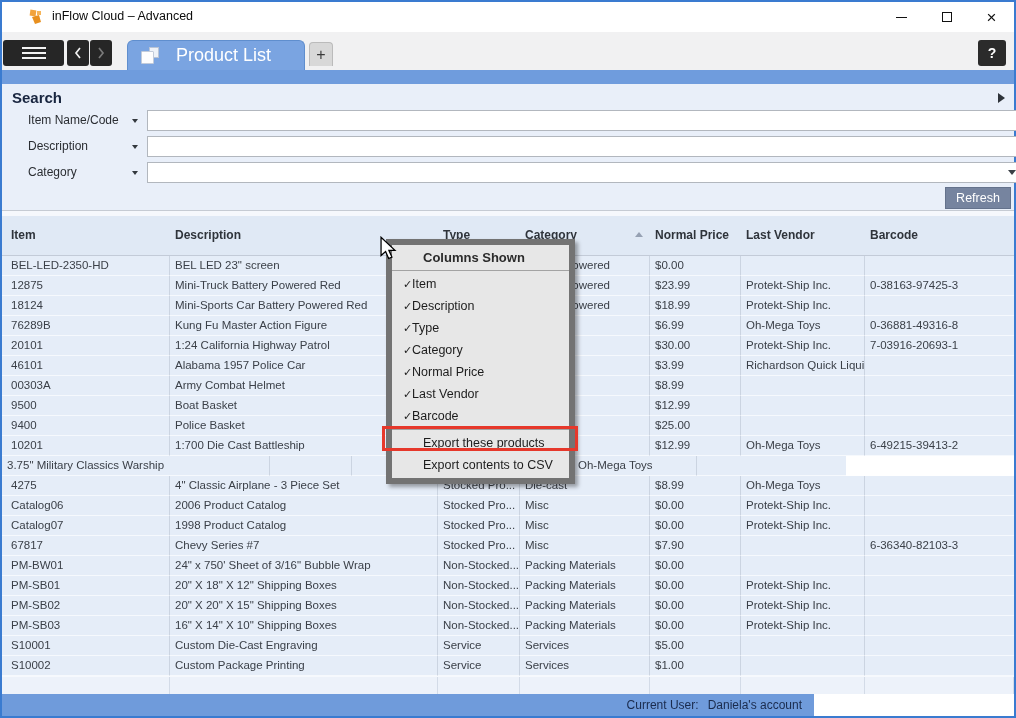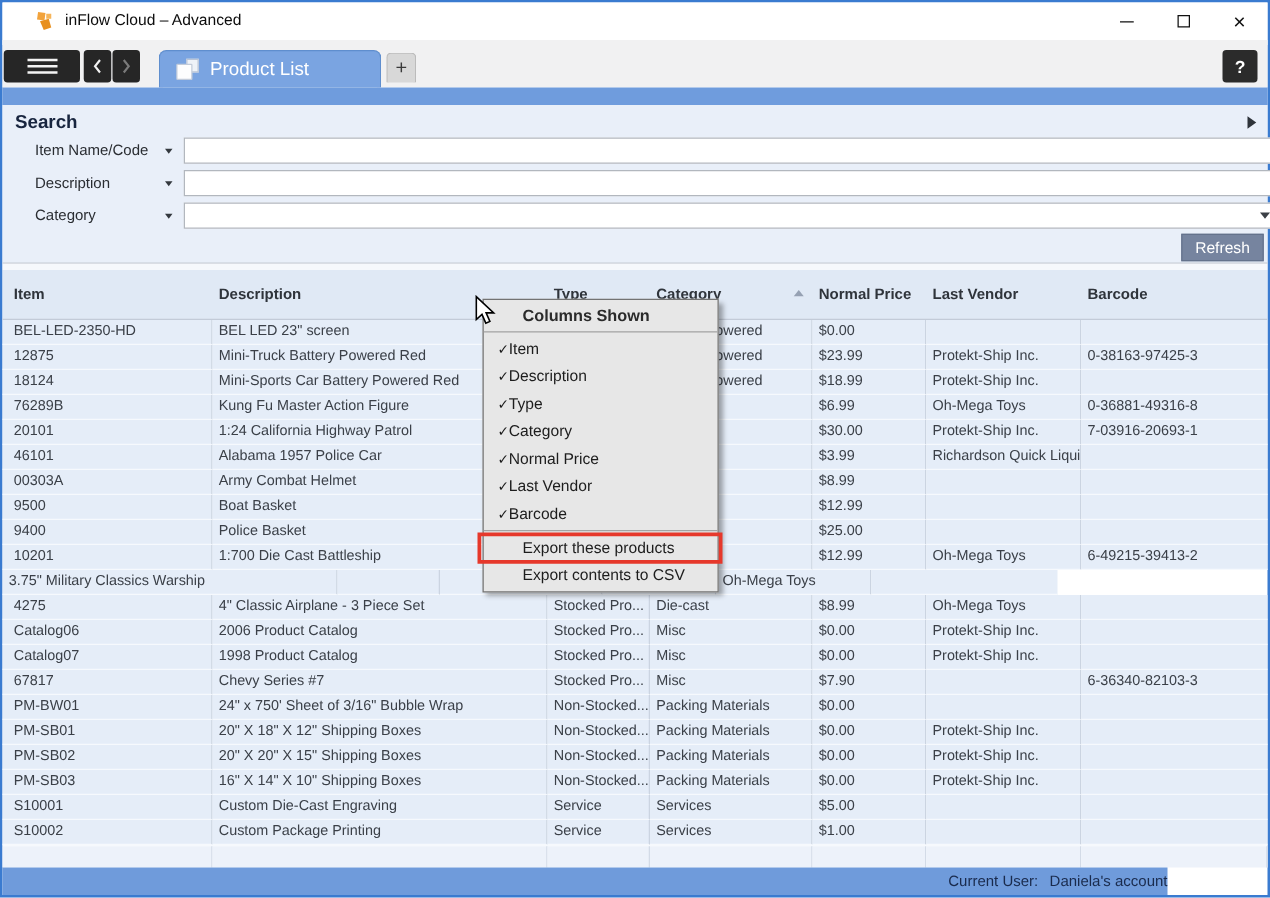--- a/index.html
+++ b/index.html
@@ -25,21 +25,21 @@
   .hamburger{left:1px;width:61px;flex-direction:column;gap:3px;}
   .hamburger i{display:block;width:24px;height:2px;background:#f3f3f3;}
   .nav-back{left:65px;width:22px;}
   .nav-fwd{left:88px;width:22px;}
   .tab{position:absolute;left:125px;top:8px;width:178px;height:30px;background:#7aa4e1;
     border:1px solid #5f8ece;border-bottom:none;border-radius:6px 6px 0 0;
     display:flex;align-items:center;}
   .tab-doc{position:relative;width:18px;height:17px;margin-left:13px;}
   .tab-doc .pg-back{position:absolute;right:0;top:0;width:10px;height:11px;background:#eef2f8;border:1px solid #b9c4d6;}
   .tab-doc .pg-front{position:absolute;left:0;bottom:0;width:13px;height:13px;background:#fdfdfe;border:1px solid #c2cbda;border-radius:1px;}
-  .tab-label{margin-left:9px;color:#ffffff;font-size:15px;}
+  .tab-label{margin-left:17px;color:#ffffff;font-size:18px;}
   .newtab{position:absolute;left:307px;top:10px;width:24px;height:24px;background:#d8d8d8;
     border:1px solid #bbbbbb;border-bottom:none;border-radius:4px 4px 0 0;
     display:flex;align-items:center;justify-content:center;font-size:16px;color:#3a3a3a;}
   .help-btn{position:absolute;left:976px;top:8px;width:28px;height:26px;background:#2b2b2b;
     border-radius:3px;display:flex;align-items:center;justify-content:center;
     color:#fff;font-size:14px;font-weight:bold;}
   .bluestrip{position:absolute;left:0;top:68px;width:1012px;height:14px;background:#6f9cdd;}
 
   
   .search-panel{position:absolute;left:0;top:82px;width:1012px;height:127px;background:#e9eff9;
@@ -75,28 +75,28 @@
   .col-category{width:130px;}
   .col-price{width:91px;}
   .col-vendor{width:124px;}
   .col-barcode{width:149px;border-right:none;}
   .sort-asc{position:absolute;right:7px;top:16px;width:0;height:0;
     border-left:4px solid transparent;border-right:4px solid transparent;border-bottom:5px solid #96a1b3;}
   .filler{position:absolute;left:0;top:674px;width:1012px;height:18px;display:flex;border-top:1px solid #f6f9fd;}
   .fcell{height:100%;background:#edf2fa;border-right:1px solid #d3dbe7;}
 
   
-  .statusbar{position:absolute;left:0;top:692px;width:932px;height:22px;background:#6f9bdb;
-    display:flex;align-items:center;justify-content:flex-end;
+  .statusbar{position:absolute;left:0;top:692px;width:812px;height:22px;background:#6f9bdb;
+    display:flex;align-items:center;justify-content:flex-end;padding-right:12px;
     font-size:12px;color:#1a2b4d;}
   .statusbar .sb-label{margin-right:9px;}
 
   
   .ctx-menu{position:absolute;left:386px;top:239px;width:189px;background:#e7e7e7;
-    border:1px solid #737373;box-shadow:3px 3px 4px rgba(0,0,0,0.35);z-index:50;padding-bottom:2px;}
+    border:6px solid #737373;box-shadow:3px 3px 4px rgba(0,0,0,0.35);z-index:50;padding-bottom:2px;}
   .ctx-header{height:25px;line-height:25px;padding-left:31px;font-size:13px;font-weight:bold;color:#2b2b2b;}
   .ctx-sep{border-top:1px solid #a3a3a3;margin:0 0 2px 0;}
   .ctx-item{height:22px;display:flex;align-items:center;font-size:12.5px;color:#1d1d1d;}
   .ctx-check{width:20px;padding-left:11px;font-family:"DejaVu Sans",sans-serif;font-size:11px;color:#1c1c1c;}
   .ctx-action{height:22px;line-height:22px;padding-left:31px;font-size:12.5px;color:#1d1d1d;}
   .ctx-sep2{border-top:1px solid #a3a3a3;margin:2px 0;}
 
   
   .highlight-box{position:absolute;left:382px;top:426px;width:196px;height:25px;
     border:3px solid #e6382b;z-index:60;pointer-events:none;}

